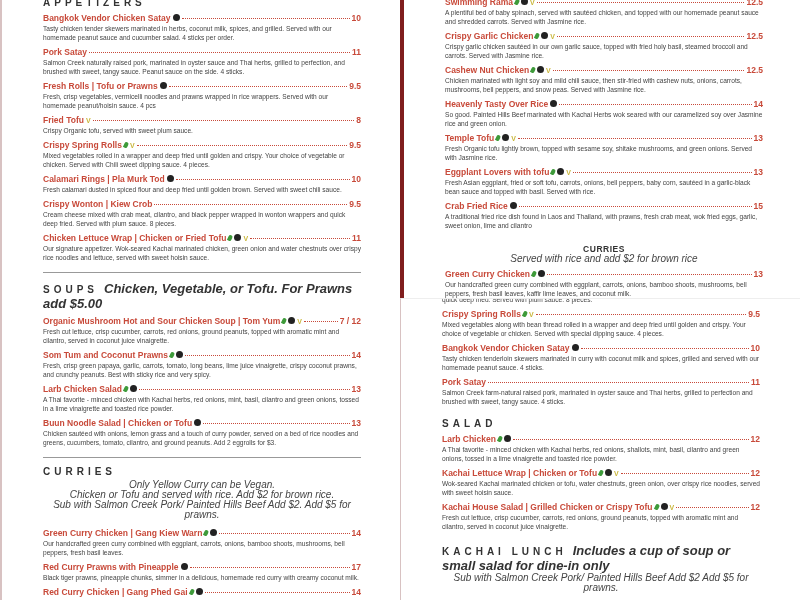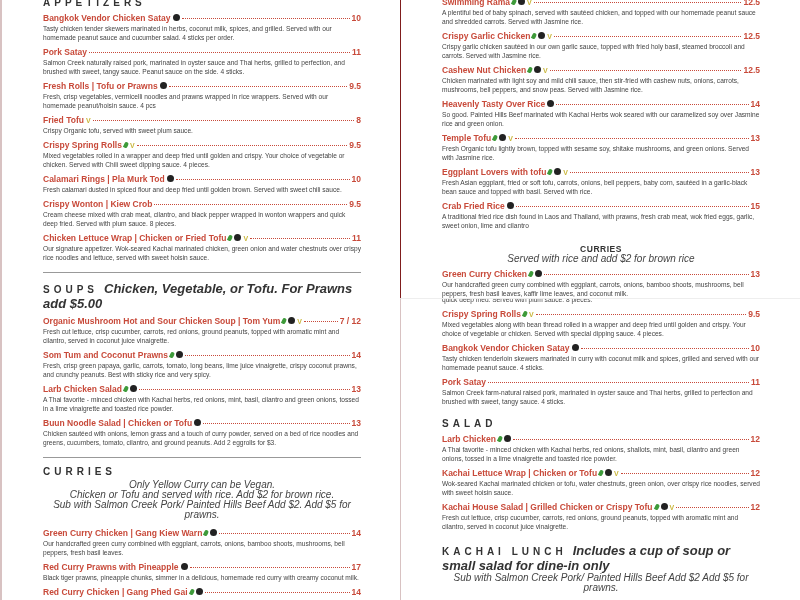--- a/index.html
+++ b/index.html
@@ -1,20 +1,20 @@
 <!DOCTYPE html>
 <html><head>
 <meta charset="utf-8">
 <style>
   html, body { margin: 0; padding: 0; }
   body { width: 800px; height: 600px; overflow: hidden; background: #ffffff; position: relative;
          font-family: "Liberation Sans", sans-serif; color: #3a3a3a; }
   .panel { position: absolute; background: #fff; overflow: hidden; box-sizing: border-box; }
   .p-tl { left: 0; top: 0; width: 400px; height: 600px; border-left: 2px solid #d8c2c2; text-decoration: underline; }
-  .p-tr { left: 400px; top: 0; width: 400px; height: 300px; border-left: 1px solid #7f1d1d; }
+  .p-tr { left: 400px; top: 0; width: 400px; height: 300px; border-left: 4px solid #7f1d1d; }
   .p-br { left: 400px; top: 298px; width: 400px; height: 302px; border-left: 1px solid #d8c2c2; border-top: 1px solid #eee; }
   .col { position: absolute; left: 41px; width: 318px; }
   .sec-title { font-size: 10px; letter-spacing: 4px; color: #333; margin: 0; text-transform: uppercase; }
   .sec-title .note { font-style: italic; letter-spacing: 0; font-size: 13px; margin-left: 6px; text-transform: none; }
   .sec-center { text-align: center; font-weight: bold; font-size: 8.5px; color: #333; letter-spacing: 0.5px; }
   .sec-sub { text-align: center; font-style: italic; font-size: 10px; color: #444; line-height: 10px; }
   .item { margin-top: 5px; }
   .row { display: flex; align-items: baseline; font-size: 8.5px; font-weight: bold; color: #c84a3a; white-space: nowrap; }
   .row .name { flex: 0 0 auto; }
   .row .dots { flex: 1 1 auto; border-bottom: 1px dotted #c84a3a; margin: 0 2px; transform: translateY(-2px); min-width: 10px; }

